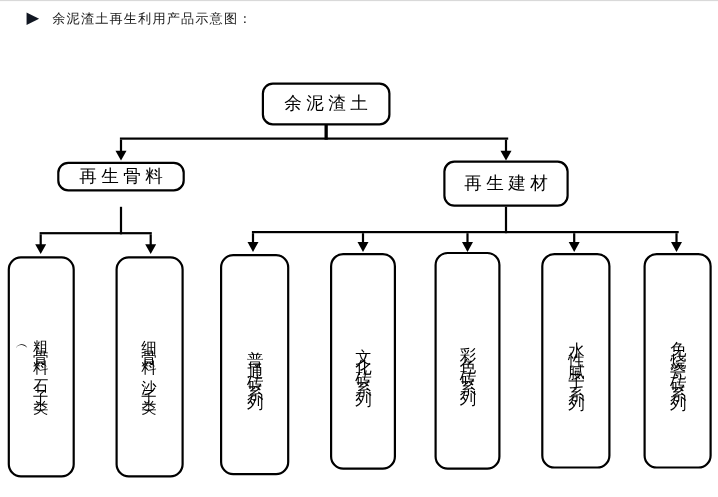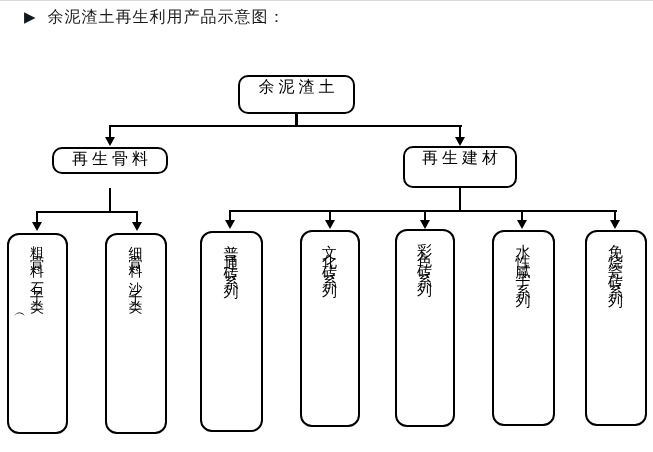--- a/index.html
+++ b/index.html
@@ -22,30 +22,31 @@
     align-items: center;
     gap: 12px;
     color: #1a1a1a;
   }
   .bullet {
     font-size: 15px;
     line-height: 20px;
     color: #111722;
   }
   .title-text {
-    font-size: 16px;
+    font-size: 12px;
     letter-spacing: 1px;
     line-height: 22px;
     color: #1a1a1a;
   }
   .node {
     position: absolute;
     background: #ffffff;
     border: 2px solid #000000;
     display: flex;
+    align-items: center;
     justify-content: center;
     font-size: 16px;
   }
   .hnode {
     border-radius: 10px;
     letter-spacing: 4px;
     text-indent: 4px;
     font-size: 16px;
   }
   .vnode {

